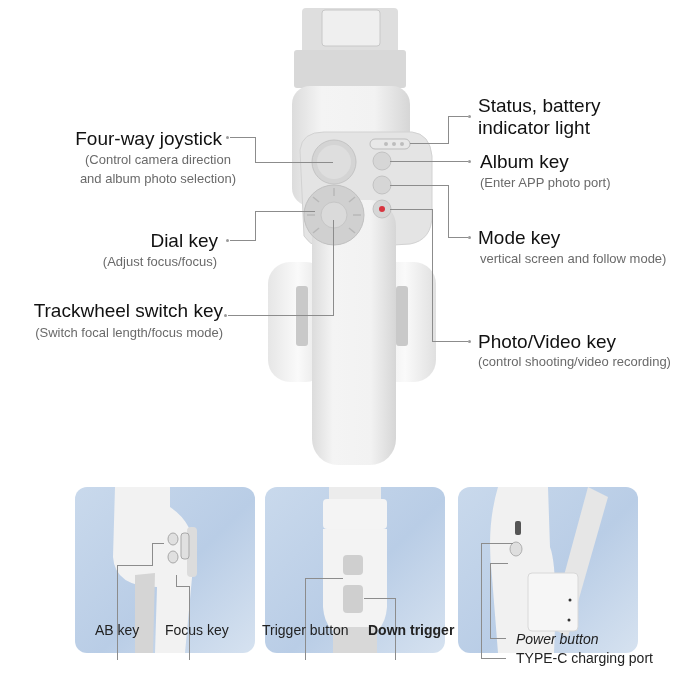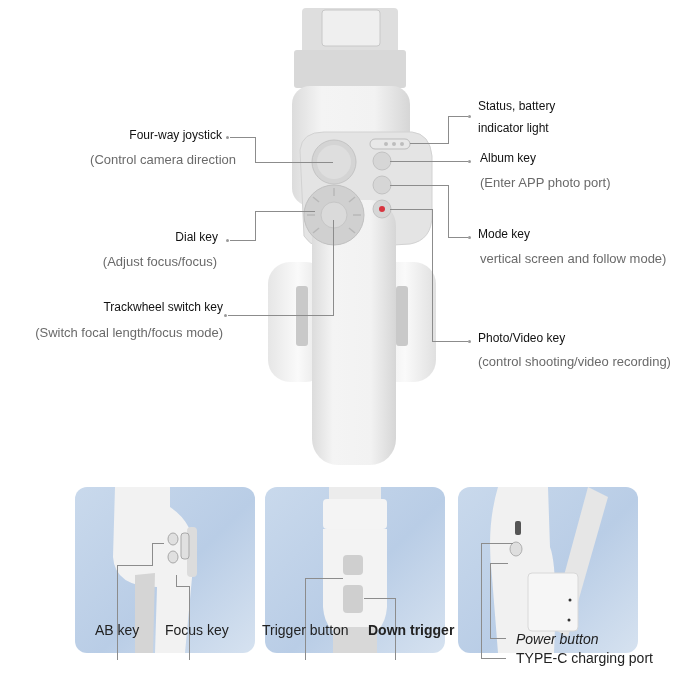--- a/index.html
+++ b/index.html
@@ -1,18 +1,18 @@
 <!DOCTYPE html>
 <html><head>
 <meta charset="utf-8">
 <style>
   html, body { margin:0; padding:0; background:#ffffff; }
   body { width:700px; height:700px; position:relative; overflow:hidden; font-family:"Liberation Sans", sans-serif; }
   .abs { position:absolute; }
-  .title { color:#111; font-size:12px; white-space:nowrap; }
+  .title { color:#111; font-size:19px; white-space:nowrap; }
   .sub { color:#6a6a6a; font-size:13px; line-height:19px; white-space:nowrap; }
   .right-align { text-align:center; }
   .line { position:absolute; background:#8c8c8c; }
   .dot { position:absolute; width:3px; height:3px; border-radius:50%; background:#9a9a9a; }
   .panel { position:absolute; top:487px; width:180px; height:166px; border-radius:12px;
            background:linear-gradient(135deg,#c9d9ec 0%,#b9cde6 55%,#d6e2f0 100%); overflow:hidden; }
   .blabel { position:absolute; font-size:14px; color:#222; white-space:nowrap; }
   .dev { position:absolute; }
 </style>
 </head>
@@ -72,20 +72,21 @@
     <circle cx="120" cy="161" r="9" fill="#d6d6d6" stroke="#c2c2c2"></circle>
     <circle cx="120" cy="185" r="9" fill="#d6d6d6" stroke="#c2c2c2"></circle>
     <circle cx="120" cy="209" r="9" fill="#d6d6d6" stroke="#c2c2c2"></circle>
     <circle cx="120" cy="209" r="3" fill="#d8343f"></circle>
   </svg>
 </div>
 
 <div class="abs title right-align" style="right:478px; top:128px;">Four-way joystick</div>
 <div class="abs sub right-align" style="right:464px; top:150px;">
   <div>(Control camera direction</div>
+  <div>and album photo selection)</div>
 </div>
 <div class="dot" style="left:226px; top:136px;"></div>
 <div class="line" style="left:230px; top:137px; width:26px; height:1px;"></div>
 <div class="line" style="left:255px; top:137px; width:1px; height:25px;"></div>
 <div class="line" style="left:255px; top:162px; width:78px; height:1px;"></div>
 
 <div class="abs title right-align" style="right:482px; top:230px;">Dial key</div>
 <div class="abs sub right-align" style="right:483px; top:252px;">
   <div>(Adjust focus/focus)</div>
 </div>

